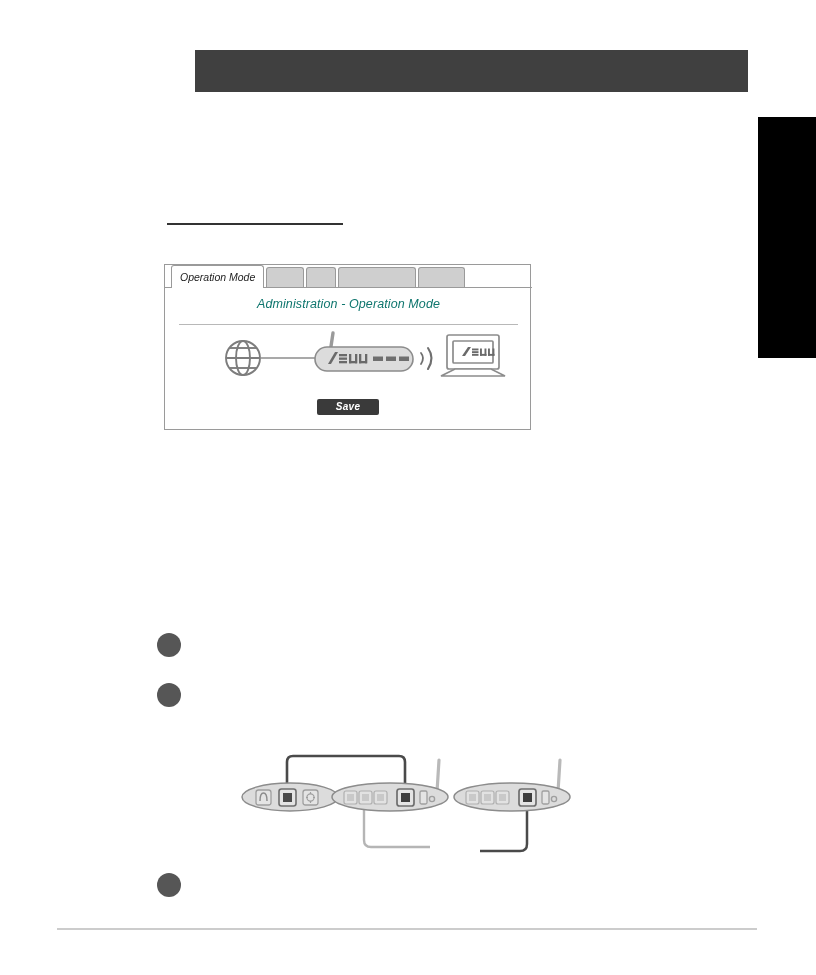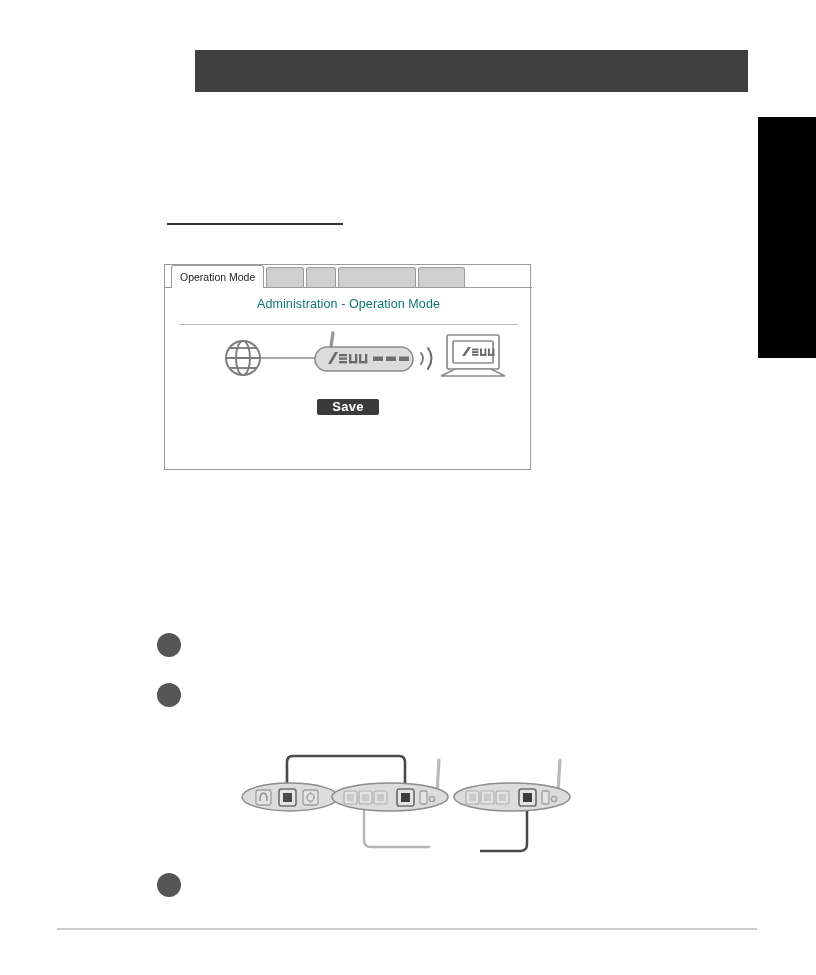--- a/index.html
+++ b/index.html
@@ -53,23 +53,24 @@
     position: absolute;
     left: 167px; top: 223px;
     width: 176px; height: 2px;
     background: #333333;
   }
 
   
   .ui-panel {
     position: absolute;
     left: 164px; top: 264px;
-    width: 367px; height: 206px;
+    width: 367px; height: 166px;
     background: #ffffff;
     border: 1px solid #9a9a9a;
+    font-style: italic;
   }
   .ui-tabrow {
     position: absolute;
     left: 0; top: 0;
     width: 367px; height: 23px;
     display: flex;
     align-items: flex-end;
   }
   .ui-tab {
     height: 21px;
@@ -131,21 +132,21 @@
     width: 367px; height: 65px;
   }
 
   .save-button {
     position: absolute;
     left: 152px; top: 134px;
     width: 62px; height: 16px;
     background: #3a3a3a;
     border-radius: 2px;
     color: #ffffff;
-    font-size: 13px;
+    font-size: 10px;
     font-weight: bold;
     text-align: center;
     line-height: 16px;
     letter-spacing: 0.3px;
   }
 
   
   .body-text {
     position: absolute;
     color: #ffffff;

